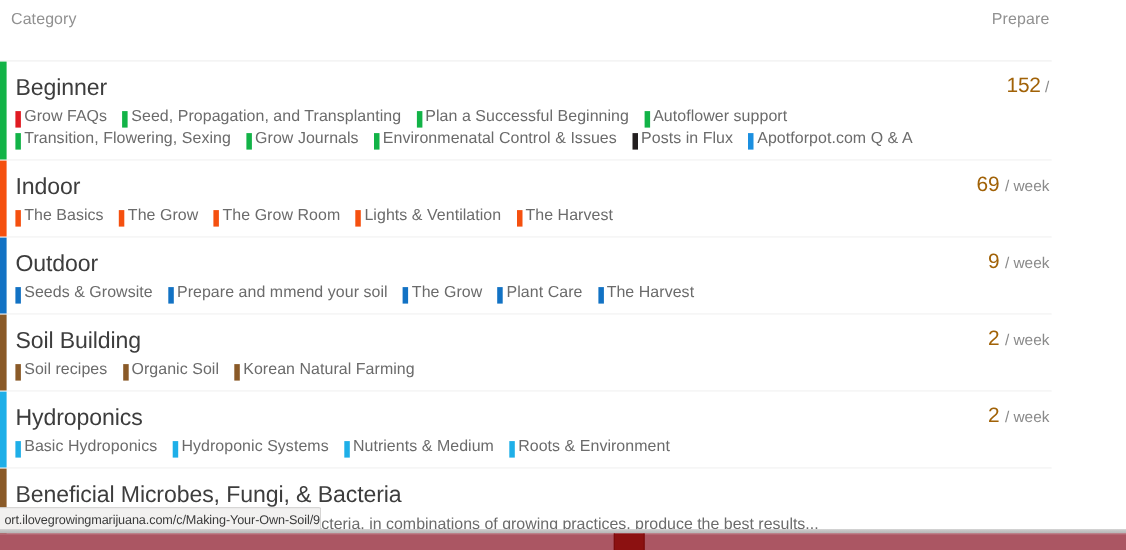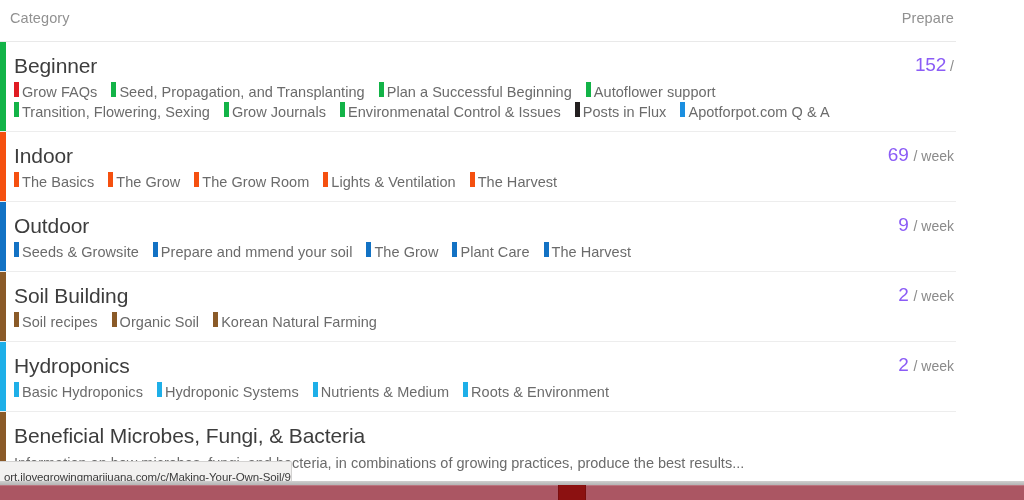--- a/index.html
+++ b/index.html
@@ -26,21 +26,21 @@
     position: absolute;
     left: 0;
     top: 0;
     width: 956px;
   }
 
   
   .table-head {
     display: flex;
     align-items: flex-start;
-    height: 42px;
+    height: 56px;
     padding: 10px 0 0 0;
     border-bottom: 1px solid #e9e9e9;
   }
   .head-category {
     flex: 1 1 auto;
     padding-left: 10px;
     font-size: 14.5px;
     color: #919191;
     letter-spacing: .1px;
   }
@@ -87,21 +87,21 @@
   }
 
   .subcat-list {
     display: flex;
     flex-wrap: wrap;
     align-items: center;
     margin-top: 2px;
   }
   .subcat {
     display: inline-flex;
-    align-items: flex-start;
+    align-items: flex-end;
     margin-right: 14px;
     white-space: nowrap;
     line-height: 20px;
   }
   .subcat-dot {
     display: inline-block;
     width: 5px;
     height: 15px;
     margin-right: 3px;
     flex: 0 0 auto;
@@ -122,21 +122,21 @@
   }
 
   
   .cat-count {
     flex: 0 0 96px;
     padding: 12px 2px 0 0;
     text-align: right;
   }
   .count-num {
     font-size: 19px;
-    color: #8b5cf6;
+    color: #a16207;
     letter-spacing: -0.2px;
   }
   .count-per {
     font-size: 14px;
     color: #8a8a8a;
   }
   .count-wrap .count-per { display: inline; }
   .cat-count.stacked .count-per-line {
     display: block;
     font-size: 14px;
@@ -145,21 +145,21 @@
   }
 
   
   .status-bar {
     position: absolute;
     left: 0;
     bottom: 17px;
     height: 22px;
     max-width: 292px;
     display: flex;
-    align-items: flex-end;
+    align-items: center;
     padding: 0 7px 0 4px;
     background: #f2f1f0;
     border: 1px solid #d3d2d1;
     border-left: none;
     border-bottom: none;
     border-top-right-radius: 2px;
     font-size: 11.5px;
     color: #3a3a3a;
     letter-spacing: -0.1px;
     white-space: nowrap;

